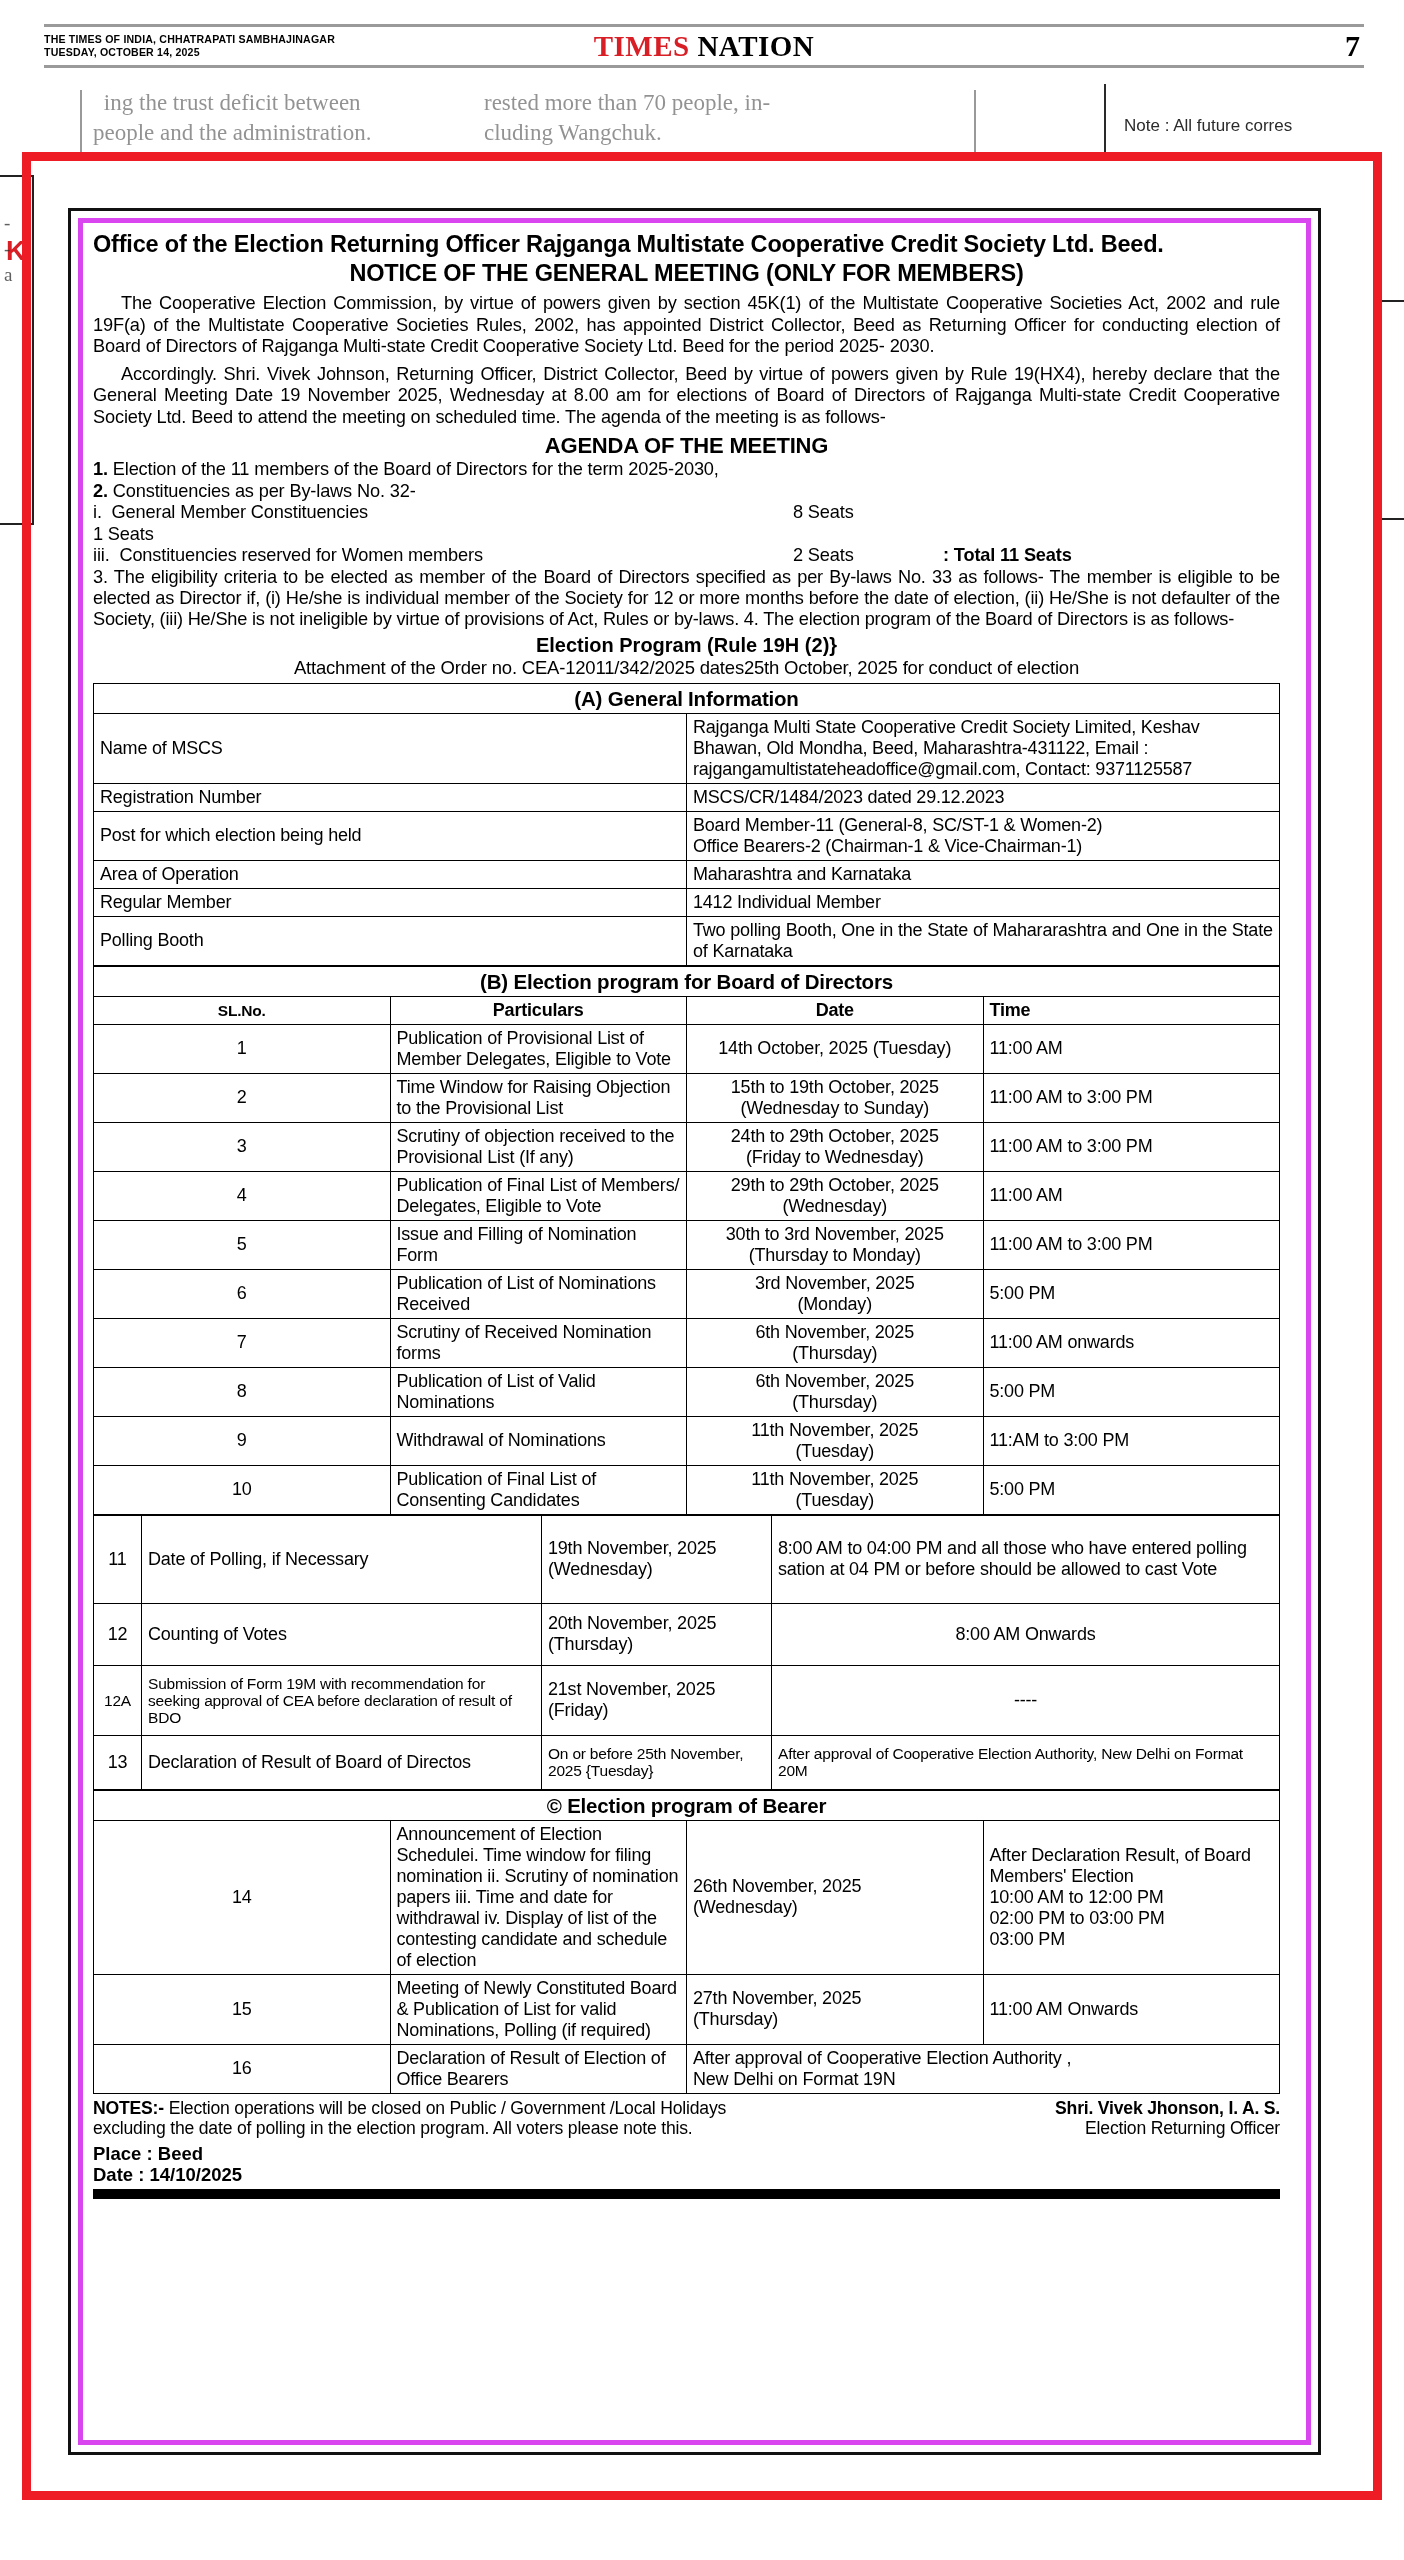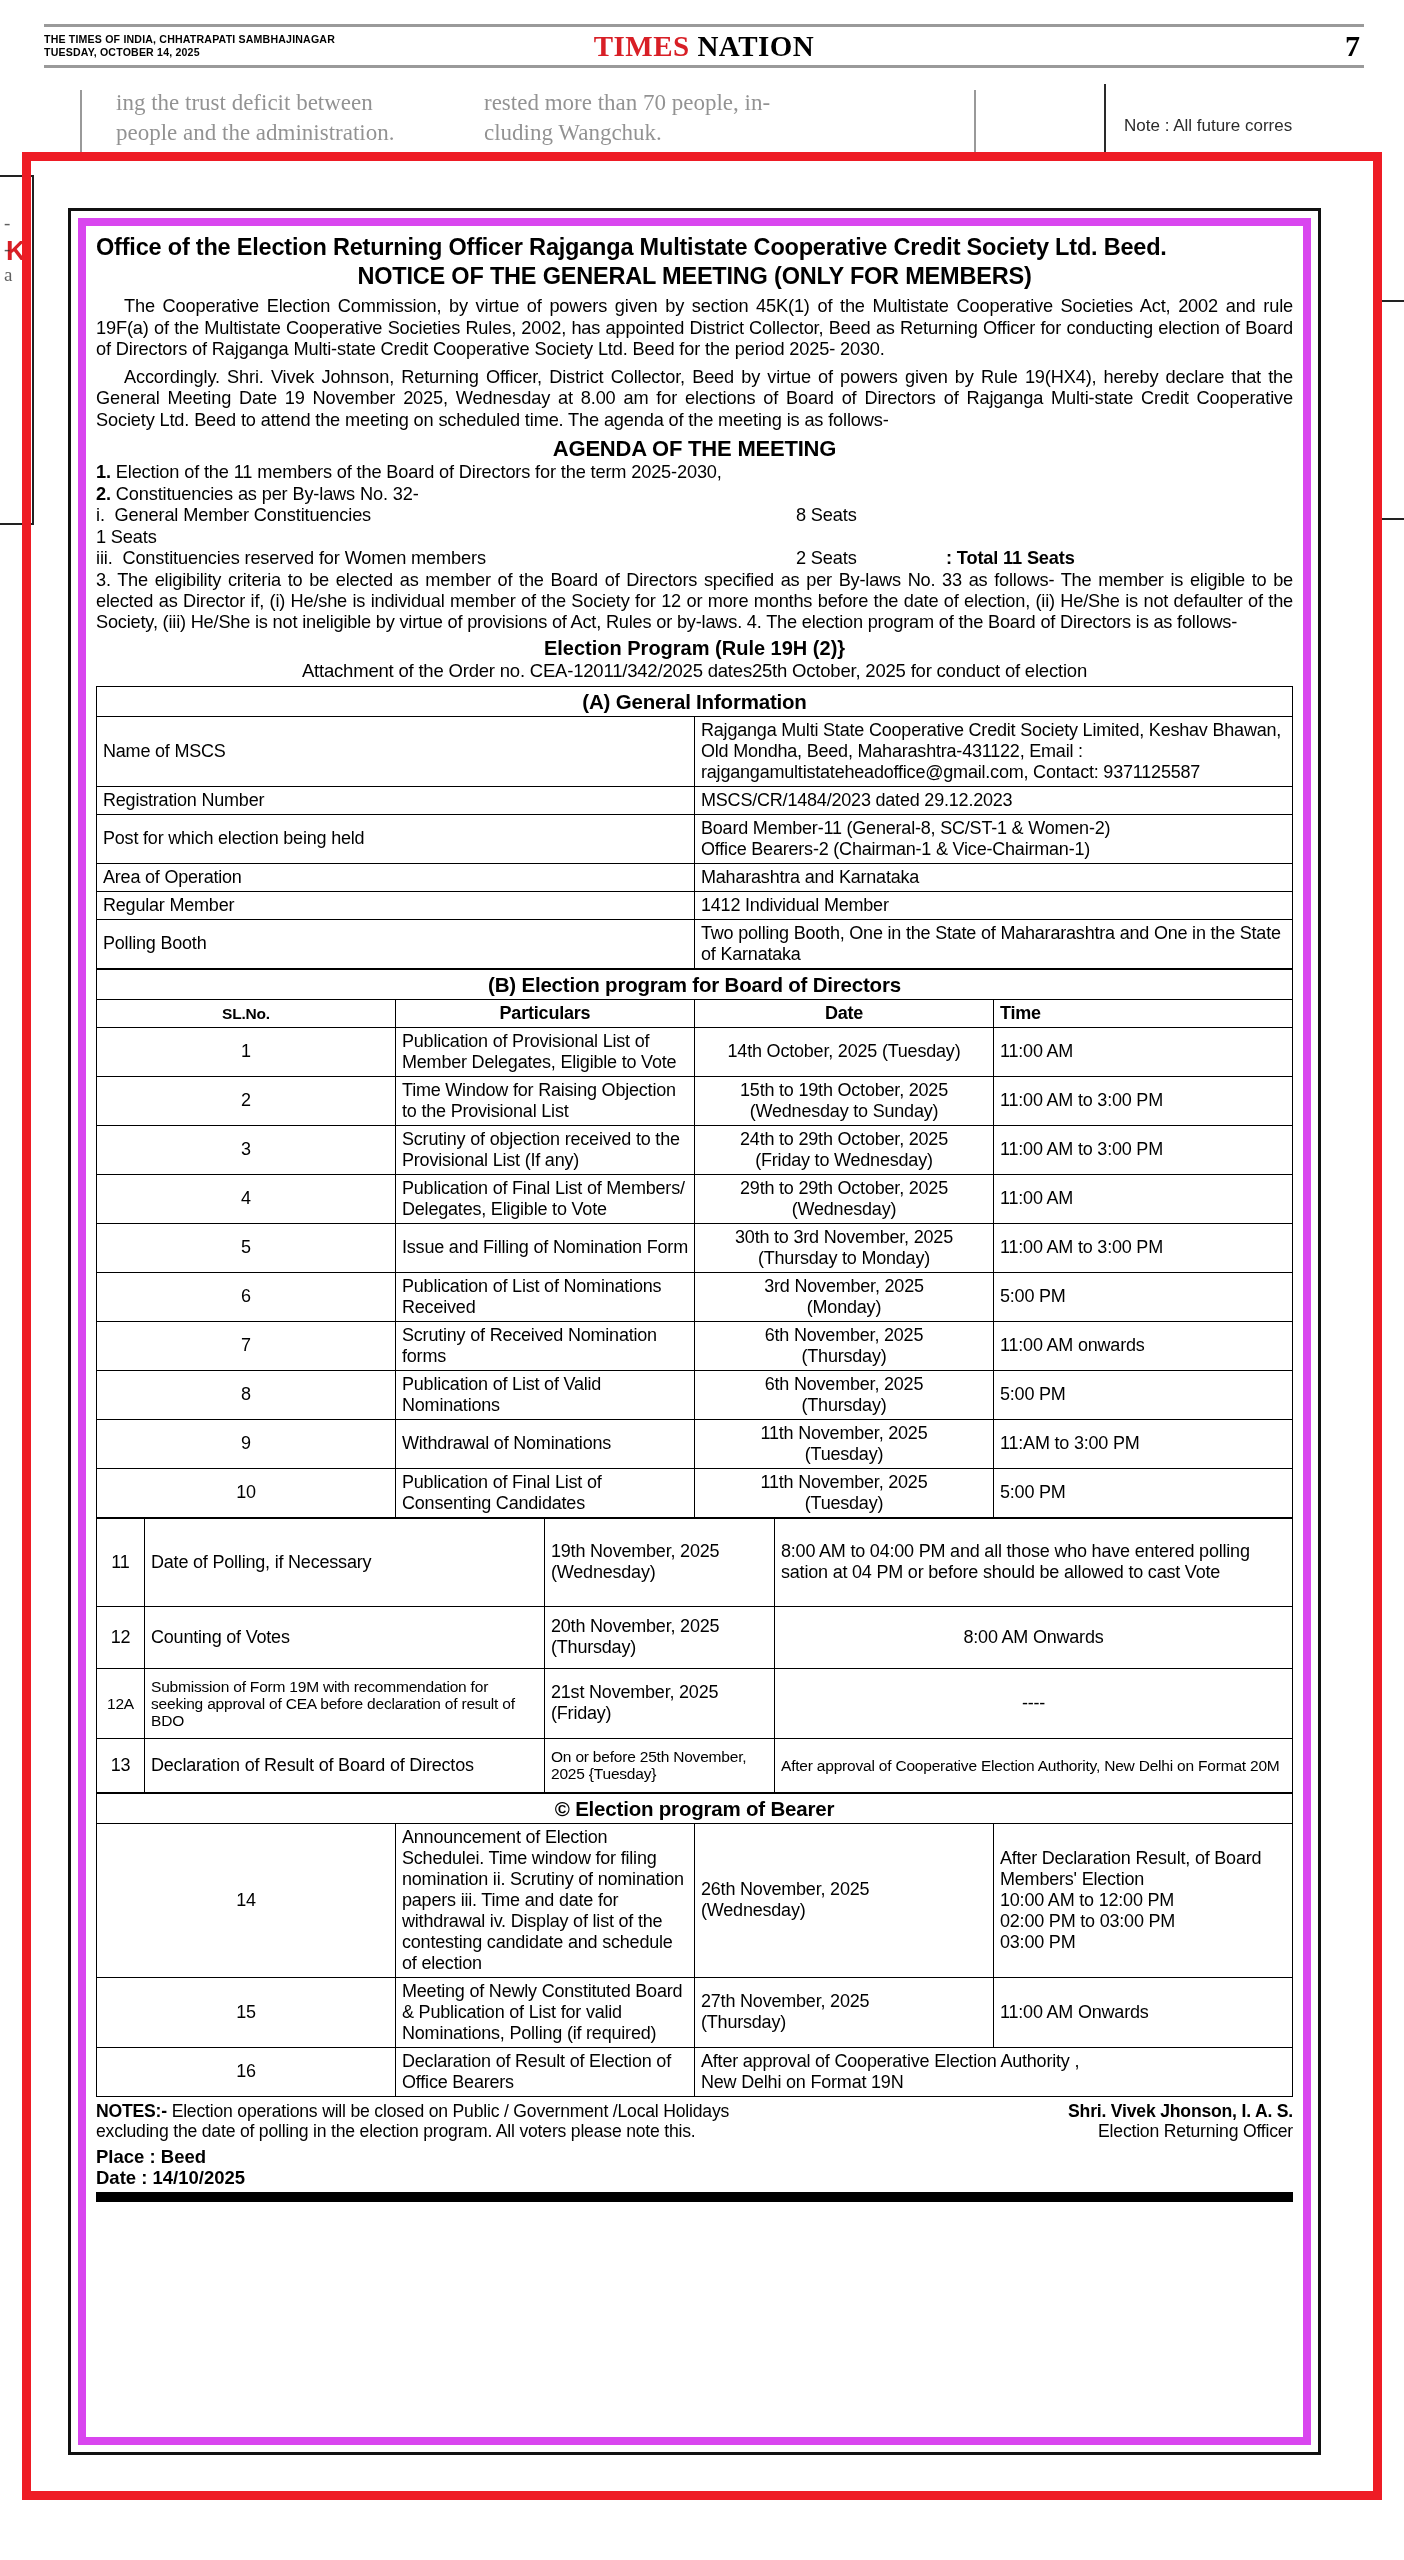--- a/index.html
+++ b/index.html
@@ -24,21 +24,21 @@
   .mast-center { position: absolute; left: 50%; transform: translateX(-50%);
     font-family: "Liberation Serif", serif; font-size: 29px; font-weight: bold; letter-spacing: .5px; white-space: nowrap; }
   .mast-center .red { color: #d81f26; }
   .mast-pageno { position: absolute; right: 4px; font-family:"Liberation Serif", serif;
      font-size: 30px; font-weight: bold; }
 
   
   .news-strip { position: absolute; left: 44px; top: 84px; width: 1320px; height: 100px; overflow: hidden; }
   .news-col { position: absolute; font-family: "Liberation Serif", serif; font-size: 23px;
      line-height: 30px; color: #3a3a3a; opacity: .55; white-space: nowrap; }
-  .nc1 { left: 72px; top: 4px; }
+  .nc1 { left: 49px; top: 4px; text-align: center; }
   .nc2 { left: 440px; top: 4px; }
   .nc-divider { position:absolute; width:2px; background:#555; opacity:.6; }
   .note-box { position: absolute; right: 0px; top: -4px; width: 260px; height: 80px;
      border: 2px solid #2a2a2a; border-right: none; }
   .note-box span { display:block; font-size: 17px; padding: 34px 0 0 18px; font-family:"Liberation Sans",sans-serif; color:#2b2b2b;}
 
   
   .left-glyph { position:absolute; left:4px; top:210px; width:30px; height:180px;
      font-family:"Liberation Serif", serif; font-size:19px; line-height:26px; color:#2b2b2b; opacity:.75;}
   .left-red { position:absolute; left:6px; top:236px; color:#d81f26; font-weight:bold; font-size:27px;}
@@ -48,21 +48,21 @@
   .red-frame {
     position: absolute; left: 22px; top: 152px; width: 1360px; height: 2348px;
     border: 9px solid #ee1c25; background: transparent; z-index: 5;
   }
 
   
   .ad {
     position: absolute; left: 68px; top: 208px; width: 1253px; height: 2247px;
     background: #fff; border: 3px solid #111; z-index: 6; padding: 7px;
   }
-  .ad-inner { border: 8px solid #d946ef; height: 100%; background:#fff; padding: 8px 10px 6px 10px; }
+  .ad-inner { border: 5px solid #d946ef; height: 100%; background:#fff; padding: 8px 26px 6px 10px; }
 
   .t-title { font-size: 23.5px; font-weight: bold; letter-spacing: -.2px; line-height: 27px; }
   .t-sub { font-size: 23.5px; font-weight: bold; text-align: center; letter-spacing: -.2px; margin-top: 2px; }
   .t-para { font-size: 18.2px; line-height: 21.5px; text-align: justify; margin-top: 6px; letter-spacing:-.15px;}
   .t-para .ind { display:inline-block; width: 28px; }
   .t-agenda { font-size: 22px; font-weight: bold; text-align: center; margin-top: 5px; letter-spacing:-.2px;}
   .t-item { font-size: 18.2px; line-height: 21.5px; letter-spacing:-.15px; }
   .t-item b { font-weight: bold; }
   .seatrow { display:flex; font-size:18.2px; line-height:21.5px; letter-spacing:-.15px;}
   .seatrow .sp { width: 700px; }

